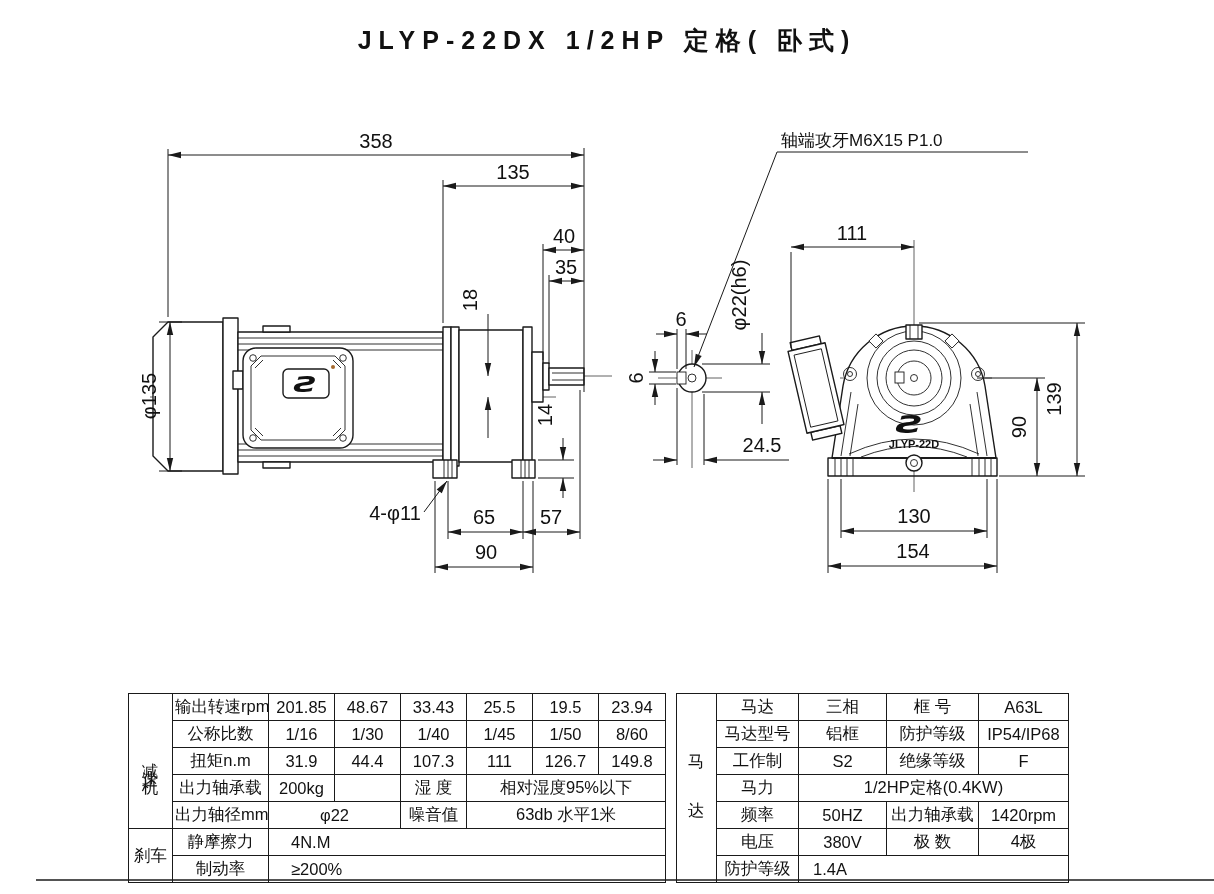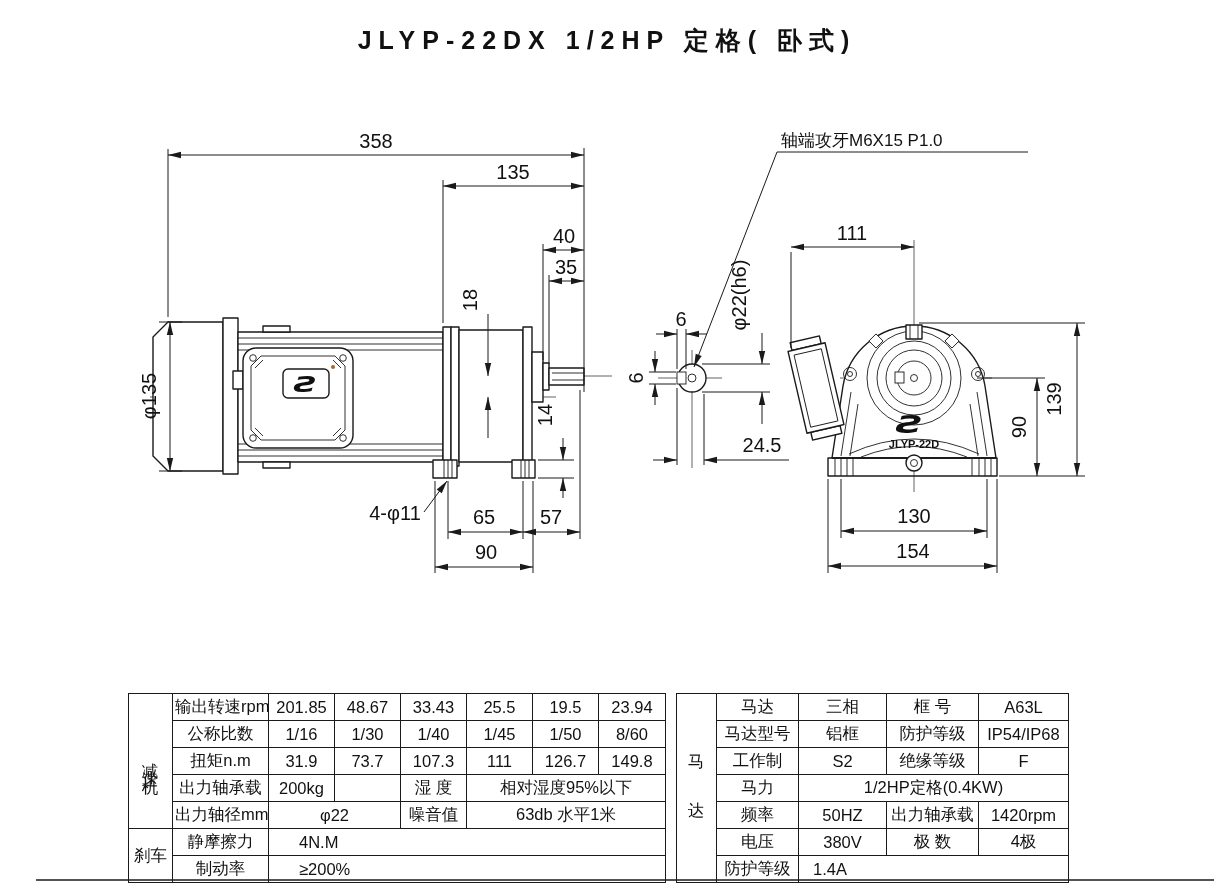--- a/index.html
+++ b/index.html
@@ -15,21 +15,21 @@
   .cl{fill:none;stroke:#3a3a3a;stroke-width:0.8;}
   .dl{fill:none;stroke:#1a1a1a;stroke-width:1;}
   .dt{font-family:"Liberation Sans",sans-serif;font-size:20px;fill:#111;text-anchor:middle;}
   .dts{font-family:"Liberation Sans",sans-serif;font-size:17px;fill:#111;}
   .logo{font-family:"DejaVu Sans",sans-serif;font-weight:bold;font-style:italic;fill:#111;text-anchor:middle;}
   .mdl{font-family:"Liberation Sans",sans-serif;font-size:11px;font-weight:bold;fill:#111;text-anchor:middle;}
   
   .spec{position:absolute;border-collapse:collapse;table-layout:fixed;color:#111;}
   .spec td{border:1.4px solid #1a1a1a;text-align:center;padding:0 2px;overflow:hidden;
            white-space:nowrap;font-size:16.5px;height:26px;}
-  .spec td.lft{text-align:left;padding-left:30px;}
+  .spec td.lft{text-align:left;padding-left:22px;}
   .spec td.lft2{text-align:left;padding-left:14px;margin-left:21px;}
   .vlab{writing-mode:vertical-lr;text-orientation:upright;letter-spacing:0.5em;font-size:18px;}
   .vlab2{writing-mode:vertical-lr;text-orientation:upright;letter-spacing:2.8em;font-size:18px;}
 </style>
 </head>
 <body>
 
 <div class="page">
 
   <div class="title">JLYP-22DX 1/2HP 定格( 卧式)</div>
@@ -270,21 +270,21 @@
       <td>1/16</td>
       <td>1/30</td>
       <td>1/40</td>
       <td>1/45</td>
       <td>1/50</td>
       <td>8/60</td>
     </tr>
     <tr>
       <td>扭矩n.m</td>
       <td>31.9</td>
-      <td>73.7</td>
+      <td>44.4</td>
       <td>107.3</td>
       <td>111</td>
       <td>126.7</td>
       <td>149.8</td>
     </tr>
     <tr>
       <td>出力轴承载</td>
       <td>200kg</td>
       <td></td>
       <td>湿 度</td>

